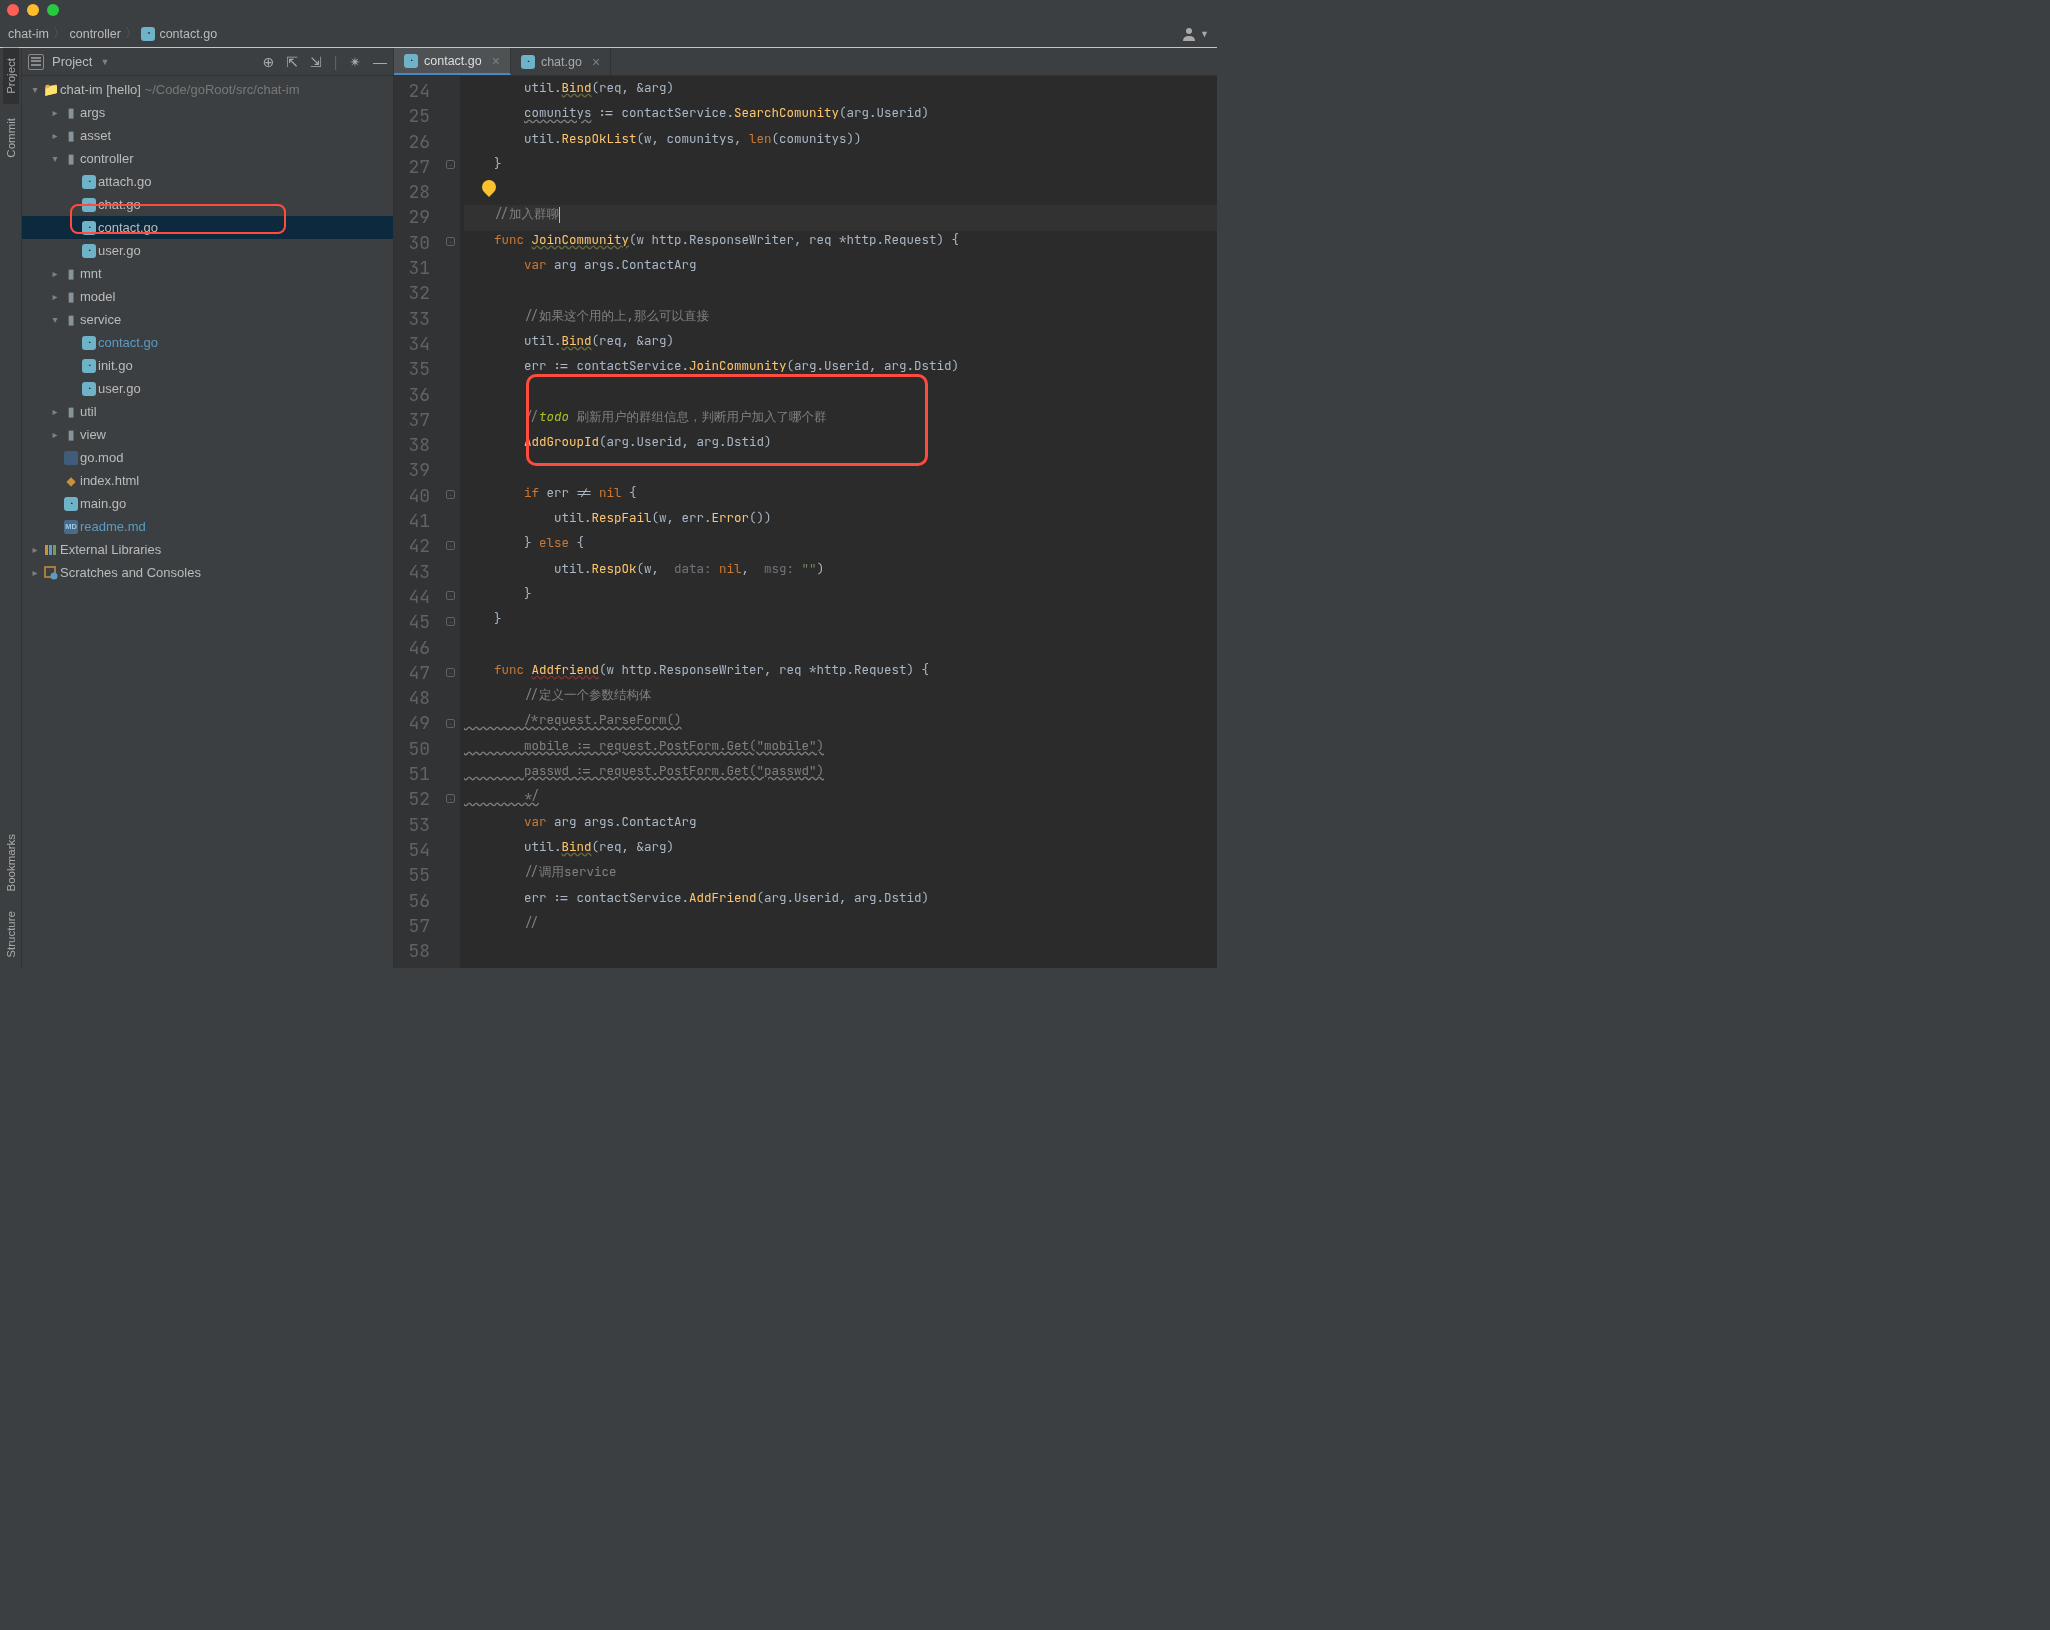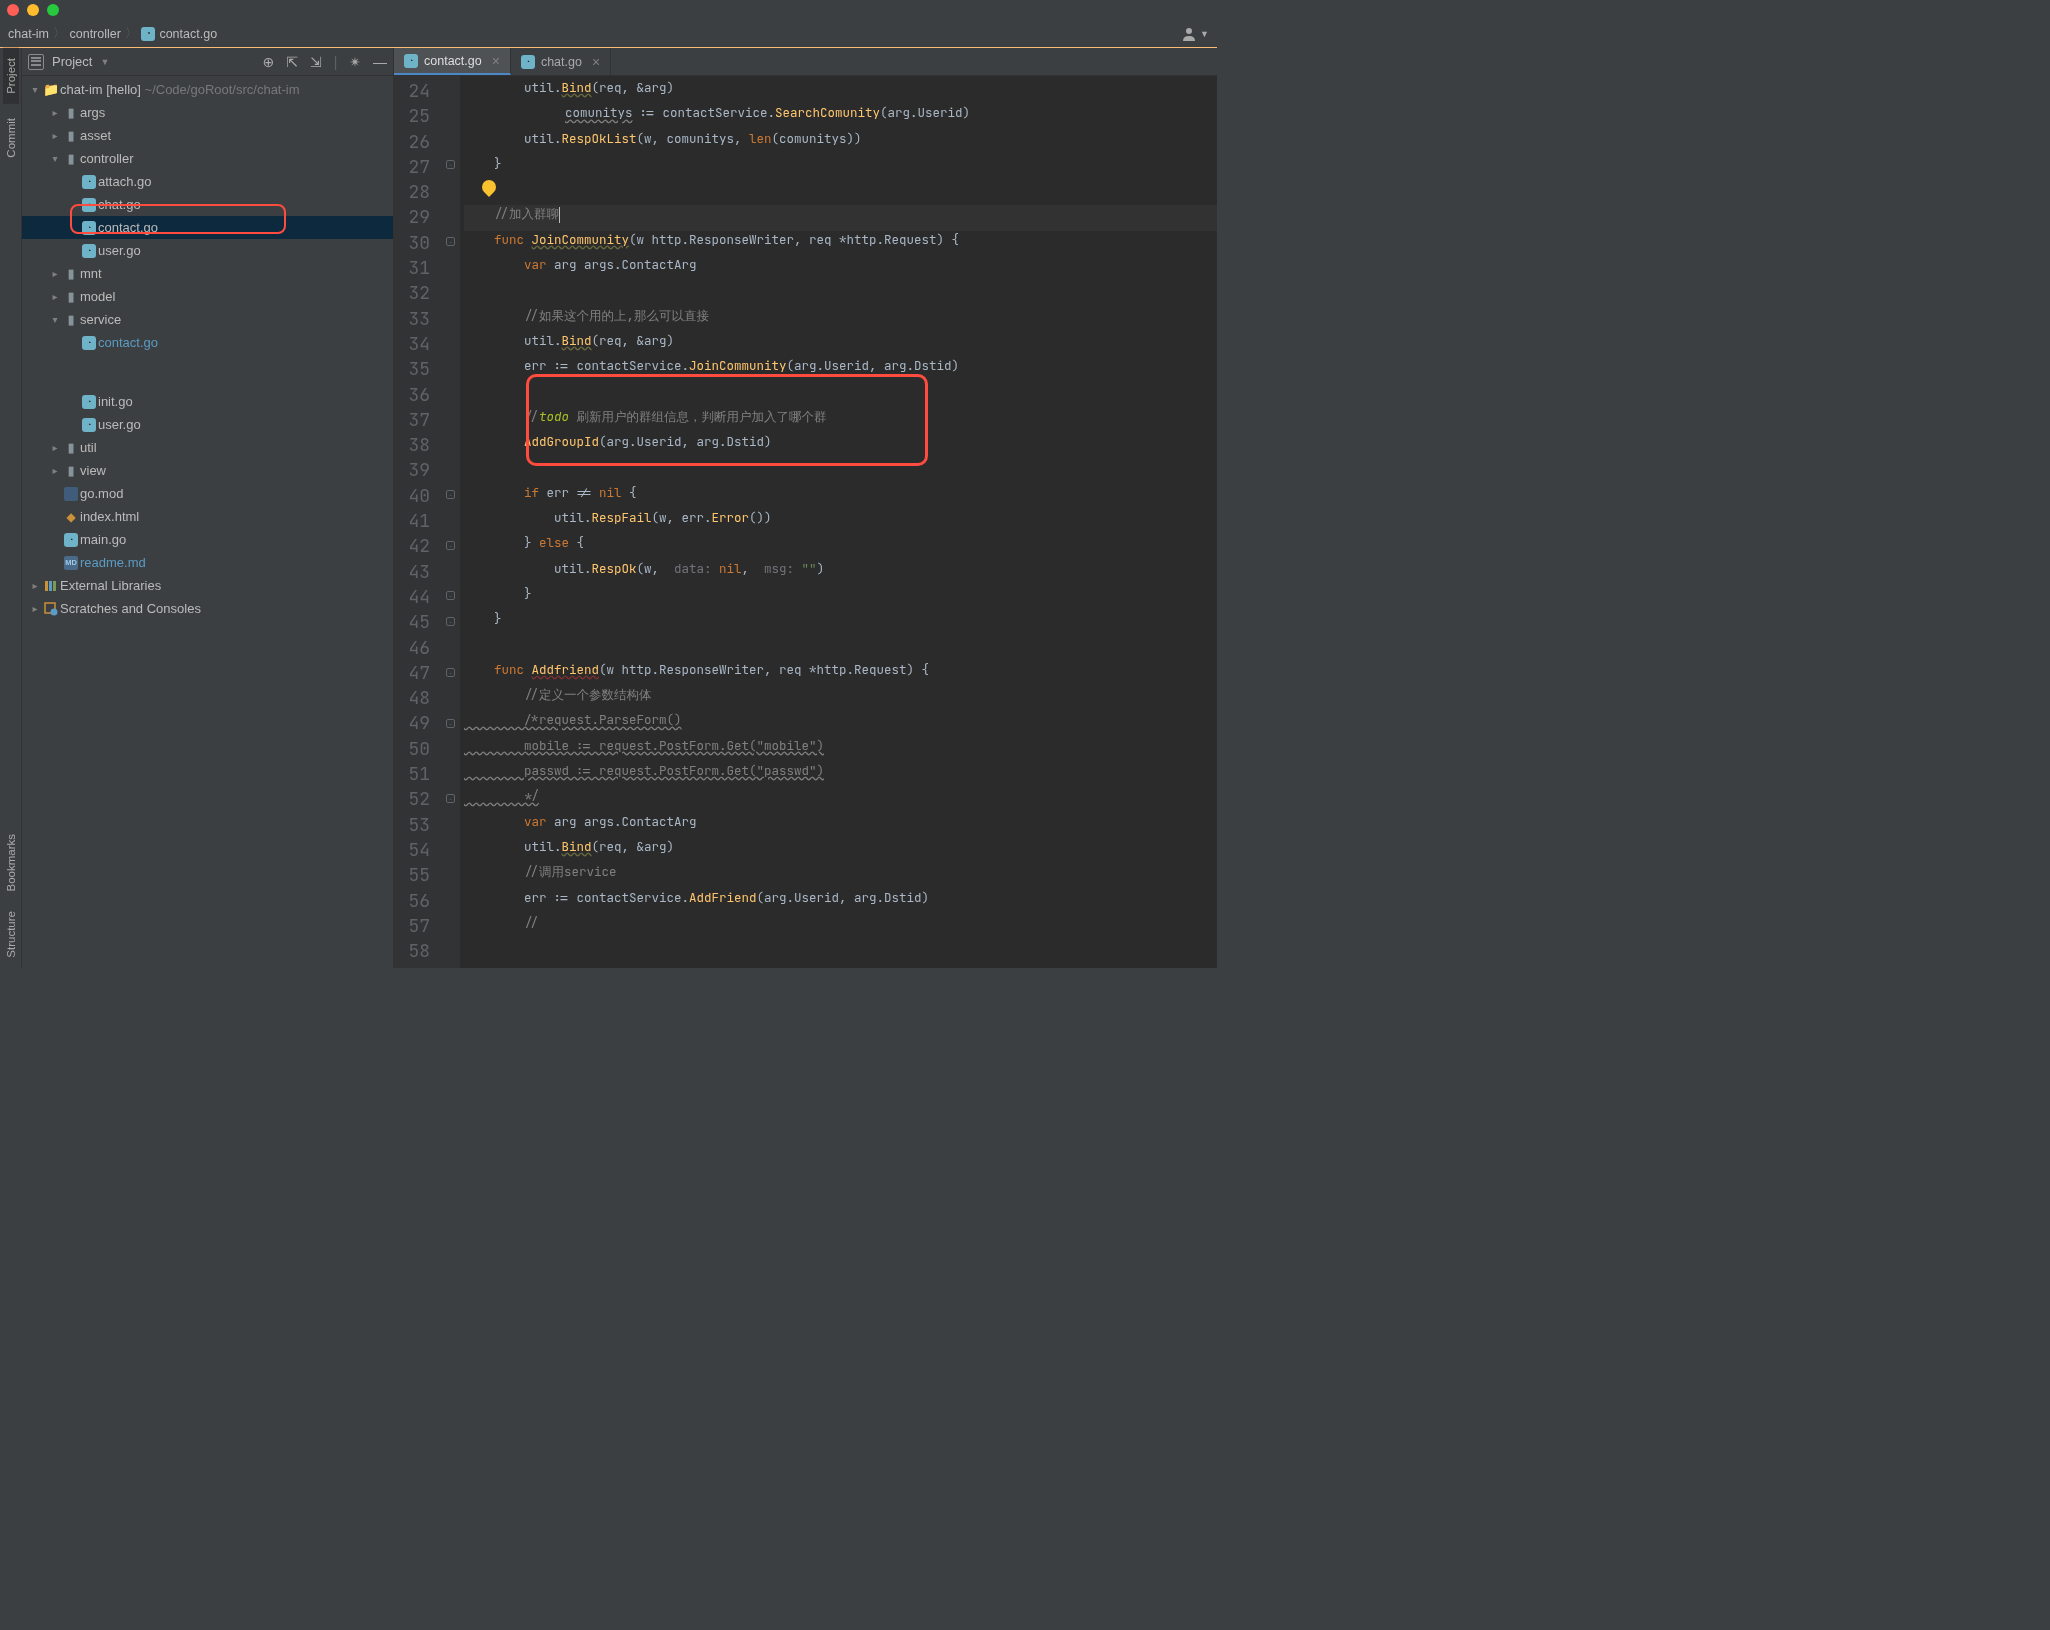--- a/index.html
+++ b/index.html
@@ -252,21 +252,21 @@
           <span class="arrow">▾</span>
           <span class="icon folder-icon">▮</span>
           <span class="label">service</span>
         </div>
       <div class="tree-row link" style="padding-left:58px;">
           <span class="icon">
             <span class="go-file">◔</span>
           </span>
           <span class="label">contact.go</span>
         </div>
-      <div class="tree-row" style="padding-left:58px;margin-top:36px;">
+      <div class="tree-row" style="padding-left:58px;">
           <span class="icon">
             <span class="go-file">◔</span>
           </span>
           <span class="label">init.go</span>
         </div>
       <div class="tree-row" style="padding-left:58px;">
           <span class="icon">
             <span class="go-file">◔</span>
           </span>
           <span class="label">user.go</span>
@@ -390,21 +390,21 @@
         <div class="fold-mark" style="top:414px;">-</div>
         <div class="fold-mark" style="top:465px;">-</div>
         <div class="fold-mark" style="top:515px;">-</div>
         <div class="fold-mark" style="top:541px;">-</div>
         <div class="fold-mark" style="top:592px;">-</div>
         <div class="fold-mark" style="top:643px;">-</div>
         <div class="fold-mark" style="top:718px;">-</div>
       </div>
       <div class="code">
 <div class="line"><span>        util.</span><span class="fn-u">Bind</span><span>(req, &amp;arg)</span></div>
-<div class="line"><span>        </span><span style="text-decoration:underline wavy #808080;margin-left:41px;">comunitys</span><span> := contactService.</span><span class="fn">SearchComunity</span><span>(arg.Userid)</span></div>
+<div class="line"><span>        </span><span style="text-decoration:underline wavy #808080;">comunitys</span><span> := contactService.</span><span class="fn">SearchComunity</span><span>(arg.Userid)</span></div>
 <div class="line"><span>        util.</span><span class="fn">RespOkList</span><span>(w, comunitys, </span><span class="kw">len</span><span>(comunitys))</span></div>
 <div class="line"><span>    }</span></div>
 <div class="line"><span class="bulb"></span></div>
 <div class="line caret-line"><span class="cm">    //加入群聊</span><span style="border-left:1px solid #bbb;height:16px;display:inline-block;vertical-align:middle;"></span></div>
 <div class="line"><span>    </span><span class="kw">func </span><span class="fn-u">JoinCommunity</span><span>(w http.ResponseWriter, req *http.Request) {</span></div>
 <div class="line"><span>        </span><span class="kw">var </span><span>arg args.ContactArg</span></div>
 <div class="line"></div>
 <div class="line"><span class="cm">        //如果这个用的上,那么可以直接</span></div>
 <div class="line"><span>        util.</span><span class="fn-u">Bind</span><span>(req, &amp;arg)</span></div>
 <div class="line"><span>        err := contactService.</span><span class="fn">JoinCommunity</span><span>(arg.Userid, arg.Dstid)</span></div>

